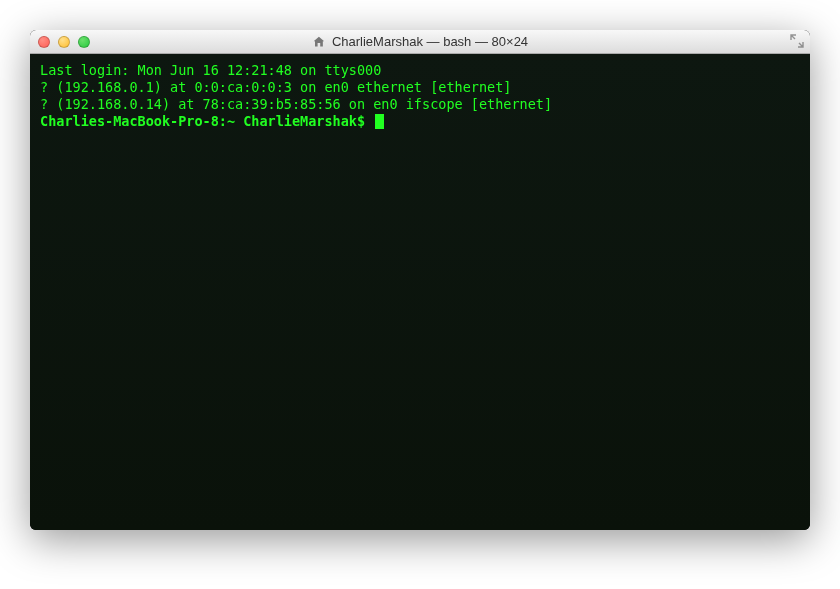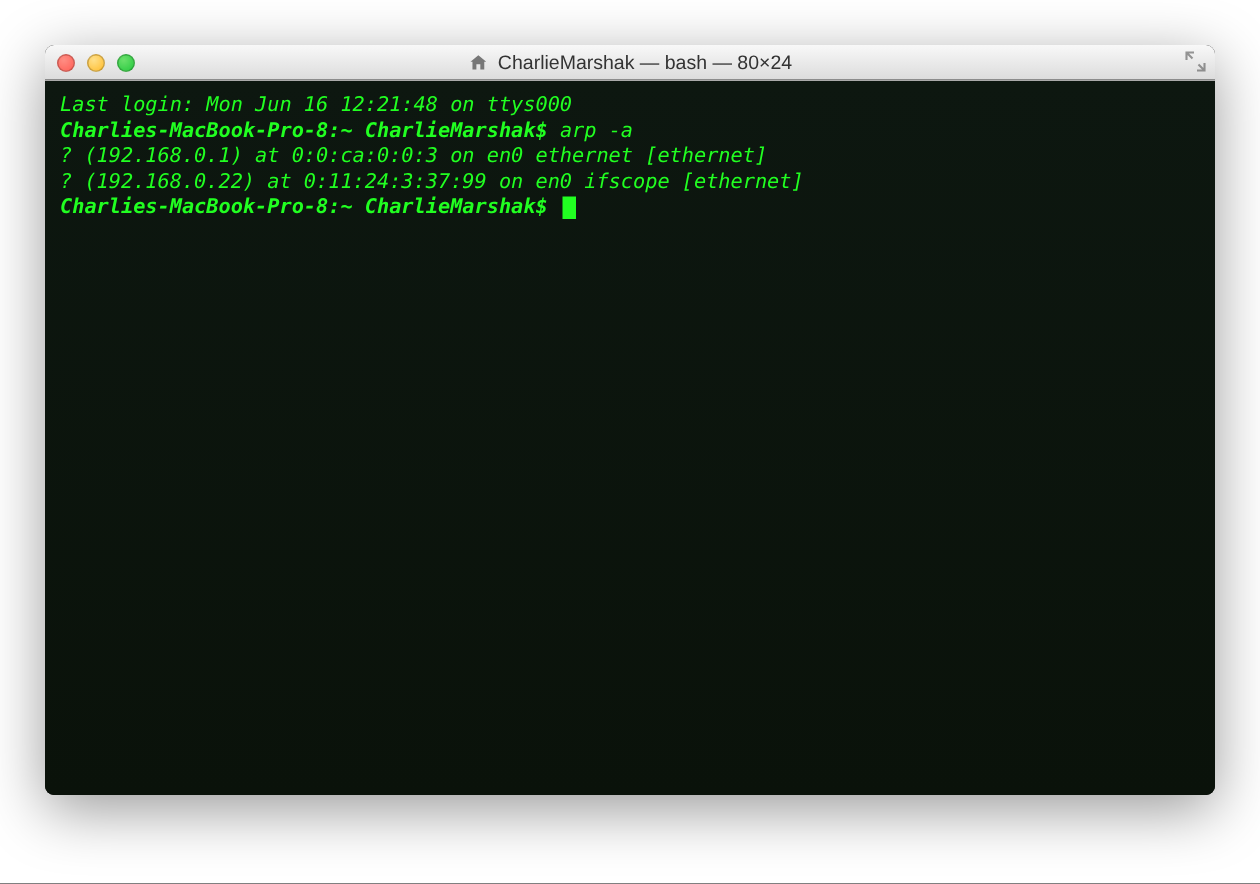--- a/index.html
+++ b/index.html
@@ -74,21 +74,20 @@
       flex: 1;
       background: #0a140a;
       background: linear-gradient(to bottom, #0d1710 0%, #0a120a 100%);
       padding: 8px 10px;
       font-family: "Menlo", "Monaco", monospace;
       font-size: 13.5px;
       line-height: 1.25;
       color: #21ff21;
       overflow: hidden;
       position: relative;
-      font-style: italic;
     }
     .line { white-space: pre; }
     .prompt-cwd { color: #21ff21; font-weight: bold; }
     .cmd { color: #21ff21; }
     .out { color: #21ff21; }
     .cursor {
       display: inline-block;
       width: 9px;
       height: 15px;
       background: #21ff21;
@@ -118,19 +117,18 @@
     <span class="expand-icon">
       <svg viewBox="0 0 14 14" width="14" height="14">
         <path d="M1 6 L1 1 L6 1 M1 1 L5 5" stroke="#555" stroke-width="1.4" fill="none"></path>
         <path d="M13 8 L13 13 L8 13 M13 13 L9 9" stroke="#555" stroke-width="1.4" fill="none"></path>
       </svg>
     </span>
   </div>
 
   <div class="terminal-body">
     <div class="line out">Last login: Mon Jun 16 12:21:48 on ttys000</div>
-    <div class="line"><span class="prompt-cwd">Charlies-MacBook-Pro-8:~ CharlieMarshak$</span> <span class="cmd">arp -a</span></div>
     <div class="line out">? (192.168.0.1) at 0:0:ca:0:0:3 on en0 ethernet [ethernet]</div>
-    <div class="line out">? (192.168.0.22) at 0:11:24:3:37:99 on en0 ifscope [ethernet]</div>
+    <div class="line out">? (192.168.0.14) at 78:ca:39:b5:85:56 on en0 ifscope [ethernet]</div>
     <div class="line"><span class="prompt-cwd">Charlies-MacBook-Pro-8:~ CharlieMarshak$</span> <span class="cursor"></span></div>
   </div>
 
 </div>
 
 </body></html>

